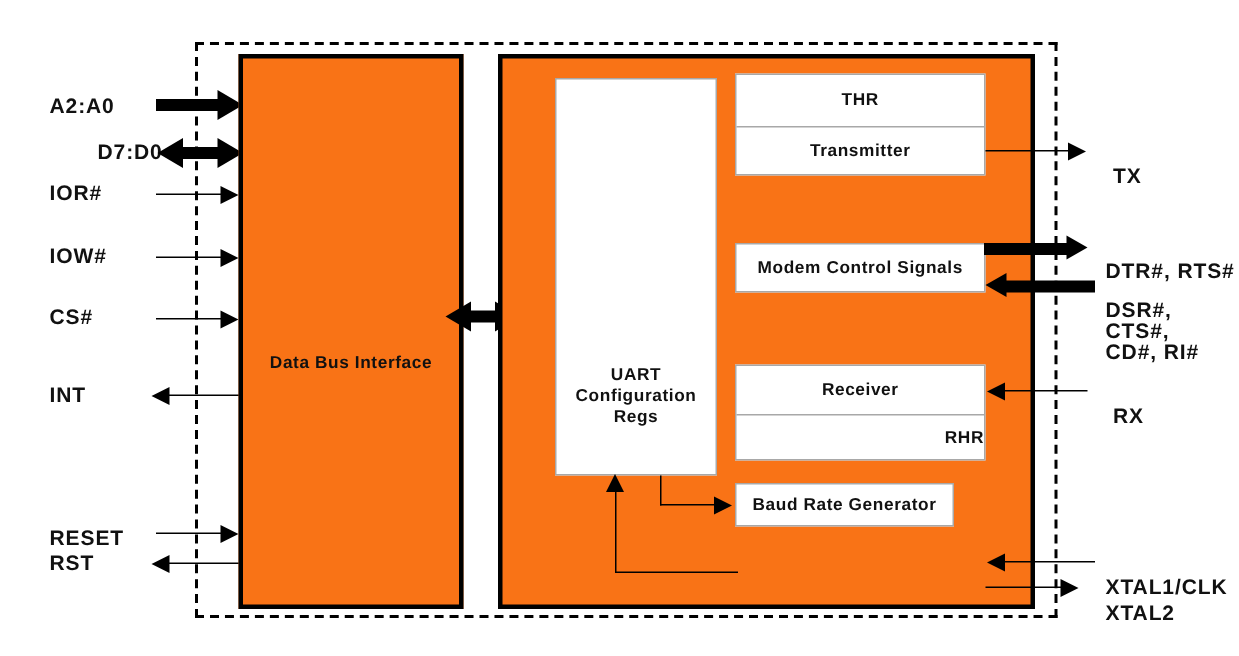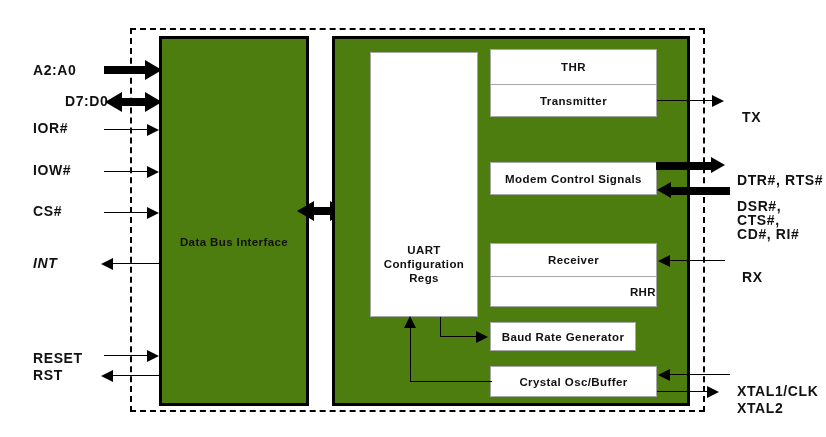--- a/index.html
+++ b/index.html
@@ -23,21 +23,21 @@
     left: 130px; top: 28px;
     width: 575px; height: 384px;
     border: 2px dashed #000;
     box-sizing: border-box;
   }
 
   
   .block-thick {
     border: 3px solid #000;
     box-sizing: border-box;
-    background: #4d7c0f;
+    background: #f97316;
   }
   .block-gray {
     border: 1.5px solid #a8a8a8;
     box-sizing: border-box;
     background: #fff;
   }
   .block-label {
     position: absolute;
     left: 0; right: 0;
     text-align: center;
@@ -162,21 +162,21 @@
 
 <div id="canvas">
 
   <div class="abs chip-boundary"></div>
 
   <div class="abs pin-label pin-left" style="left:33px; top:63px;">A2:A0</div>
   <div class="abs pin-label pin-left" style="left:33px; top:94px;padding-left:32px;">D7:D0</div>
   <div class="abs pin-label pin-left" style="left:33px; top:121px;">IOR#</div>
   <div class="abs pin-label pin-left" style="left:33px; top:163px;">IOW#</div>
   <div class="abs pin-label pin-left" style="left:33px; top:204px;text-align:right;">CS#</div>
-  <div class="abs pin-label pin-left" style="left:33px; top:256px;font-style:italic;">INT</div>
+  <div class="abs pin-label pin-left" style="left:33px; top:256px;">INT</div>
   <div class="abs pin-label pin-left" style="left:33px; top:351px;">RESET</div>
   <div class="abs pin-label pin-left" style="left:33px; top:368px;">RST</div>
 
   <div class="abs wire-h-thick" style="left:104px; top:66px; width:46px;"></div>
   <div class="abs arrow arrow-r-big" style="left:145px; top:60px;"></div>
 
   <div class="abs wire-h-thick" style="left:118px; top:98px; width:34px;"></div>
   <div class="abs arrow arrow-r-big" style="left:145px; top:92px;"></div>
   <div class="abs arrow arrow-l-big" style="left:105px; top:92px;"></div>
 
@@ -251,23 +251,20 @@
   </div>
 
   <div class="abs wire-h" style="left:670px; top:260px; width:55px;"></div>
   <div class="abs arrow arrow-l" style="left:658px; top:255px;"></div>
   <div class="abs pin-label pin-right" style="left:742px; top:254px;">RX</div>
 
   <div class="abs block-gray" id="baud-block">
     <div class="block-label" id="baud-label">Baud Rate Generator</div>
   </div>
 
-  <div class="abs block-gray" id="xtal-block">
-    <div class="block-label" id="xtal-label">Crystal Osc/Buffer</div>
-  </div>
 
   <div class="abs wire-h" style="left:670px; top:374px; width:60px;"></div>
   <div class="abs arrow arrow-l" style="left:658px; top:369px;"></div>
   <div class="abs pin-label pin-right" style="left:737px; top:368px;">XTAL1/CLK</div>
 
   <div class="abs wire-h" style="left:657px; top:391px; width:56px;"></div>
   <div class="abs arrow arrow-r" style="left:707px; top:386px;"></div>
   <div class="abs pin-label pin-right" style="left:737px; top:385px;">XTAL2</div>
 
   <div class="abs wire-v" style="left:440px; top:317px; height:20px;"></div>

